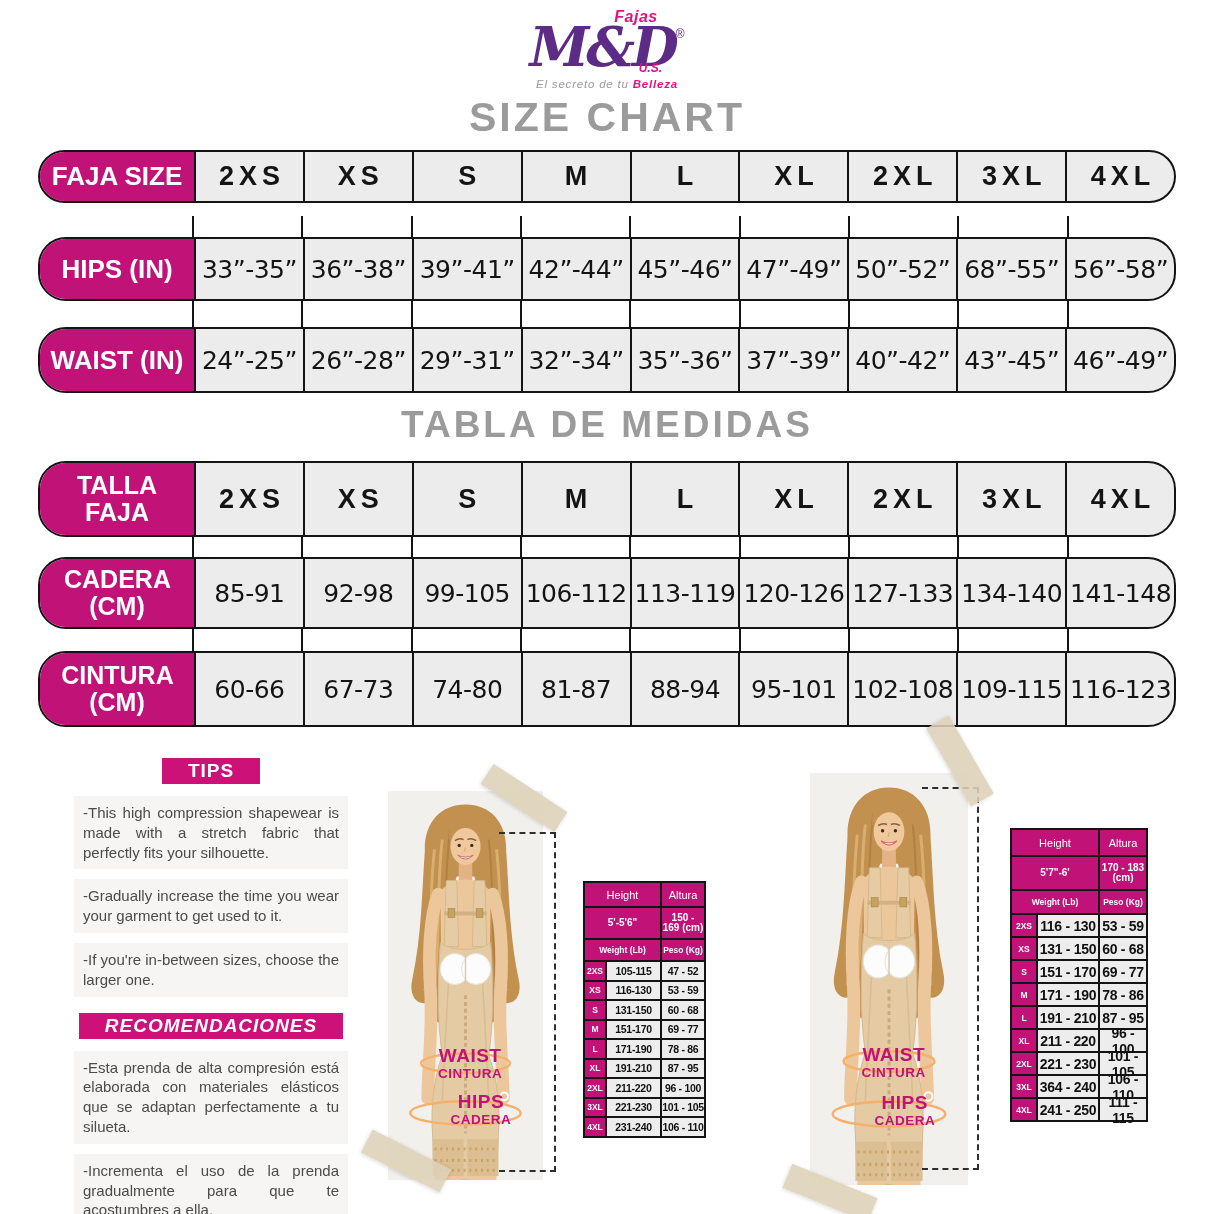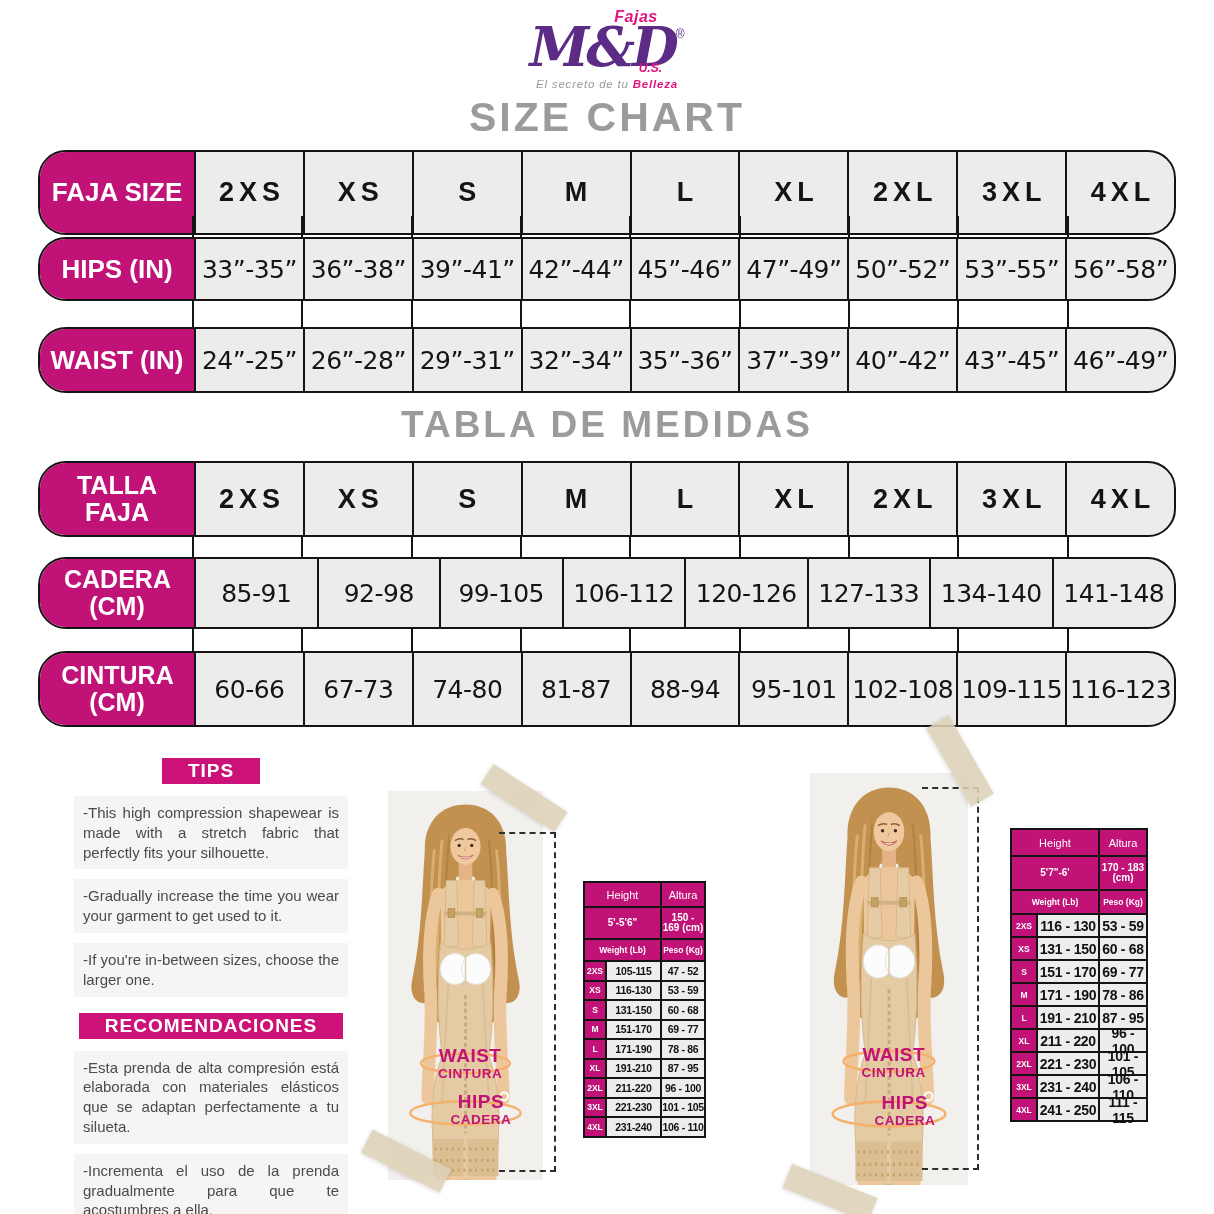--- a/index.html
+++ b/index.html
@@ -44,21 +44,21 @@
   .val{font-family:"DejaVu Sans",sans-serif;font-size:25px;letter-spacing:-0.5px;}
   .conn{position:absolute;left:192px;width:984px;display:flex;}
   .conn div{flex:1;border-left:2.5px solid var(--ink);}
 
   
   .tips-col{position:absolute;left:74px;top:758px;width:274px;}
   .badge{width:fit-content;margin:0 auto 12px auto;background:#CC1178;color:#fff;font-weight:bold;
          font-size:19px;letter-spacing:1px;padding:2px 26px;}
   .note{background:#F6F5F3;color:#4b4b4b;font-size:15px;line-height:1.32;text-align:justify;
         padding:7px 9px;margin-bottom:10px;}
-  .rec-badge{margin-top:16px;}
+  .rec-badge{margin-top:16px;font-style:italic;}
 
   
   .photo{position:absolute;background:#F1F0ED;}
   .photo-left{left:388px;top:791px;width:155px;height:389px;}
   .photo-right{left:810px;top:773px;width:158px;height:412px;}
   .model-svg{position:absolute;inset:0;width:100%;height:100%;}
 
   .measure{position:absolute;border-top:2px dashed #2e2e2e;border-right:2px dashed #2e2e2e;border-bottom:2px dashed #2e2e2e;}
   .measure-left{left:499px;top:832px;width:57px;height:340px;}
   .measure-right{left:922px;top:787px;width:57px;height:383px;}
@@ -143,21 +143,21 @@
     <div class="brand-us">U.S.</div>
     <div class="brand-tagline">
       <span>El secreto de tu</span>
       <b>Belleza</b>
     </div>
   </header>
 
   <div class="big-heading h-tabla">TABLA DE MEDIDAS</div>
   <div class="big-heading h-size">SIZE CHART</div>
 
-  <div class="srow" style="top:150px;height:85px">
+  <div class="srow" style="top:150px;height:53px">
     <div class="pill pill-one">FAJA SIZE</div>
     <div class="cells">
       <div class="cell szc">2XS</div>
       <div class="cell szc">XS</div>
       <div class="cell szc">S</div>
       <div class="cell szc">M</div>
       <div class="cell szc">L</div>
       <div class="cell szc">XL</div>
       <div class="cell szc">2XL</div>
       <div class="cell szc">3XL</div>
@@ -178,21 +178,21 @@
   <div class="srow" style="top:237px;height:64px">
     <div class="pill pill-one">HIPS (IN)</div>
     <div class="cells">
       <div class="cell val">33”-35”</div>
       <div class="cell val">36”-38”</div>
       <div class="cell val">39”-41”</div>
       <div class="cell val">42”-44”</div>
       <div class="cell val">45”-46”</div>
       <div class="cell val">47”-49”</div>
       <div class="cell val">50”-52”</div>
-      <div class="cell val">53”-55”</div>
+      <div class="cell val">68”-55”</div>
       <div class="cell val">56”-58”</div>
     </div>
   </div>
   <div class="conn" style="top:301px;height:26px">
     <div></div>
       <div></div>
       <div></div>
       <div></div>
       <div></div>
       <div></div>
@@ -240,20 +240,21 @@
       <div></div>
       <div></div>
   </div>
   <div class="srow" style="top:557px;height:72px">
     <div class="pill pill-two">CADERA (CM)</div>
     <div class="cells">
       <div class="cell val">85-91</div>
       <div class="cell val">92-98</div>
       <div class="cell val">99-105</div>
       <div class="cell val">106-112</div>
+      <div class="cell val">113-119</div>
       <div class="cell val">120-126</div>
       <div class="cell val">127-133</div>
       <div class="cell val">134-140</div>
       <div class="cell val">141-148</div>
     </div>
   </div>
   <div class="conn" style="top:629px;height:22px">
     <div></div>
       <div></div>
       <div></div>
@@ -382,20 +383,20 @@
     <div class="wsz">L</div>
     <div class="wval">191 - 210</div>
     <div class="wval">87 - 95</div>
     <div class="wsz">XL</div>
     <div class="wval">211 - 220</div>
     <div class="wval">96 - 100</div>
     <div class="wsz">2XL</div>
     <div class="wval">221 - 230</div>
     <div class="wval">101 - 105</div>
     <div class="wsz">3XL</div>
-    <div class="wval">231 - 240</div>
+    <div class="wval">364 - 240</div>
     <div class="wval">106 - 110</div>
     <div class="wsz">4XL</div>
     <div class="wval">241 - 250</div>
     <div class="wval">111 - 115</div>
   </div>
 
 </div>
 
 </body></html>

